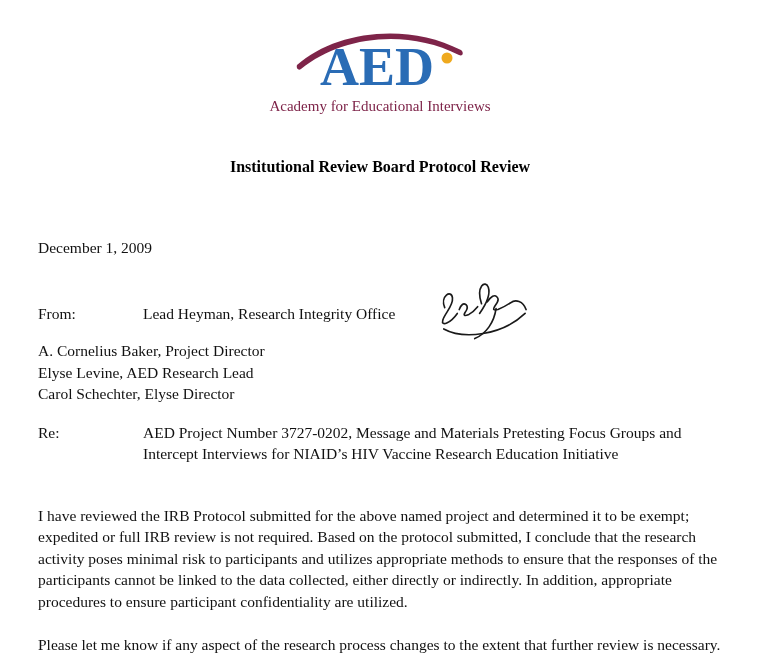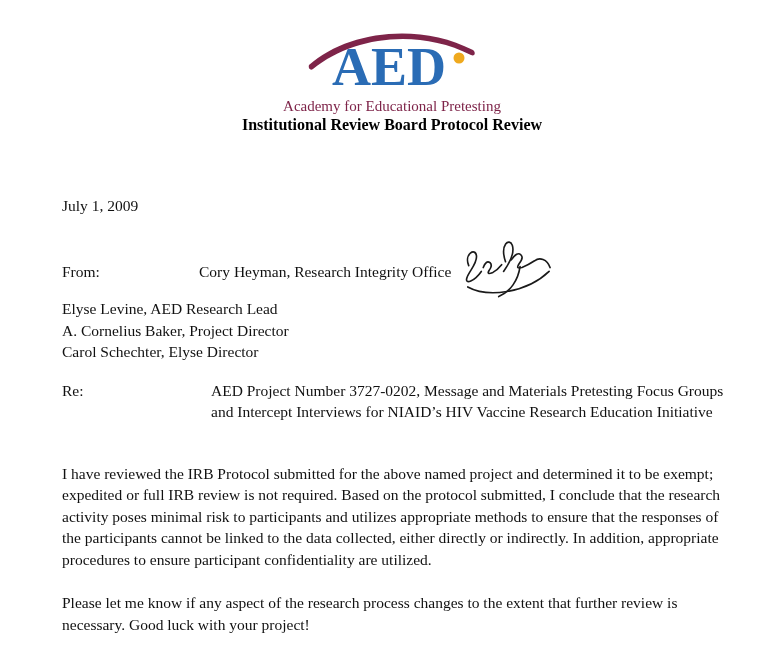--- a/index.html
+++ b/index.html
@@ -9,60 +9,60 @@
   }
   .page {
     position: relative;
     width: 760px;
     height: 658px;
     background: #ffffff;
     font-family: "Liberation Serif", serif;
     color: #111111;
     overflow: hidden;
     box-sizing: border-box;
-    padding-left: 24px;
   }
   .logo-block {
     padding-top: 28px;
     text-align: center;
   }
   .logo-svg {
     display: inline-block;
     width: 170px;
     height: 62px;
   }
   .org-name {
     margin-top: 3px;
     font-size: 15px;
     line-height: 18px;
     color: #7e2449;
     text-align: center;
   }
   .doc-title {
+    margin-top: 42px;
     text-align: center;
     font-size: 16px;
     font-weight: bold;
     line-height: 20px;
     color: #000000;
   }
   .content {
     padding: 0 36px 0 38px;
     font-size: 15.5px;
     line-height: 21.5px;
   }
   .date-line {
     margin-top: 60px;
   }
   .memo-row {
     display: flex;
     align-items: flex-start;
   }
-  .memo-row.from-row { margin-top: 44px; position: relative; gap: 32px; }
+  .memo-row.from-row { margin-top: 44px; position: relative; }
   .memo-row.to-row   { margin-top: 16px; }
-  .memo-row.re-row   { margin-top: 17px; gap: 44px; }
+  .memo-row.re-row   { margin-top: 17px; }
   .memo-label {
     flex: 0 0 105px;
   }
   .memo-value {
     flex: 1 1 auto;
   }
   .re-row .memo-value {
     max-width: 566px;
   }
   .recipient { display: block; }
@@ -81,46 +81,46 @@
 <body>
 
 <div class="page">
 
   <div class="logo-block">
     <svg class="logo-svg" viewBox="0 0 170 62" aria-hidden="true">
       <path d="M2,37 C40,3 112,-6 166,22 C169,24 168,29 164,27 C110,0 46,9 6,41 C3,43 1,40 2,37 Z" fill="#7e2449"></path>
       <text x="82" y="57" text-anchor="middle" font-family="Liberation Serif, serif" font-size="54" font-weight="bold" fill="#2a6cb5">AED</text>
       <circle cx="152" cy="30" r="5.5" fill="#efa91e"></circle>
     </svg>
-    <div class="org-name">Academy for Educational Pretesting</div>
+    <div class="org-name">Academy for Educational Interviews</div>
   </div>
 
   <div class="doc-title">Institutional Review Board Protocol Review</div>
 
   <div class="content">
 
-    <div class="date-line">July 1, 2009</div>
+    <div class="date-line">December 1, 2009</div>
 
     <div class="memo-row from-row">
       <div class="memo-label">From:</div>
-      <div class="memo-value">Cory Heyman, Research Integrity Office</div>
+      <div class="memo-value">Lead Heyman, Research Integrity Office</div>
       <svg class="signature" viewBox="0 0 95 65" fill="none" stroke="#1a1a1a" stroke-width="1.7" stroke-linecap="round" aria-label="Cory Heyman">
         <path d="M9,29 C4,17 16,10 17,19 C18,27 9,35 7,42 C5,49 15,45 22,35"></path>
         <path d="M24,31 q3,-8 7,-5 q3,3 -1,8 q-3,5 4,2 q5,-3 9,-8"></path>
         <path d="M47,25 C41,7 51,0 54,8 C57,17 50,28 45,35"></path>
         <path d="M53,23 q6,-9 10,-5 q3,3 -2,9 q-4,6 3,4 q7,-3 13,-7 C82,20 90,22 93,31"></path>
         <path d="M8,51 C28,62 68,58 92,35"></path>
         <path d="M62,30 C60,44 52,56 40,61"></path>
       </svg>
     </div>
 
     <div class="memo-row to-row">
       <div class="memo-value">
+        <span class="recipient">A. Cornelius Baker, Project Director</span>
         <span class="recipient">Elyse Levine, AED Research Lead</span>
-        <span class="recipient">A. Cornelius Baker, Project Director</span>
         <span class="recipient">Carol Schechter, Elyse Director</span>
       </div>
     </div>
 
     <div class="memo-row re-row">
       <div class="memo-label">Re:</div>
       <div class="memo-value">AED Project Number 3727-0202, Message and Materials Pretesting Focus Groups and Intercept Interviews for NIAID’s HIV Vaccine Research Education Initiative</div>
     </div>
 
     <p class="para-1">I have reviewed the IRB Protocol submitted for the above named project and determined it to be exempt; expedited or full IRB review is not required. Based on the protocol submitted, I conclude that the research activity poses minimal risk to participants and utilizes appropriate methods to ensure that the responses of the participants cannot be linked to the data collected, either directly or indirectly. In addition, appropriate procedures to ensure participant confidentiality are utilized.</p>

